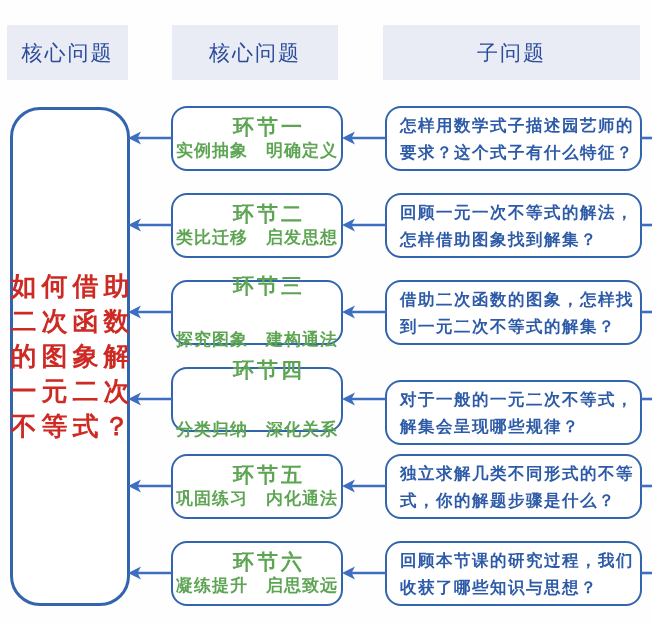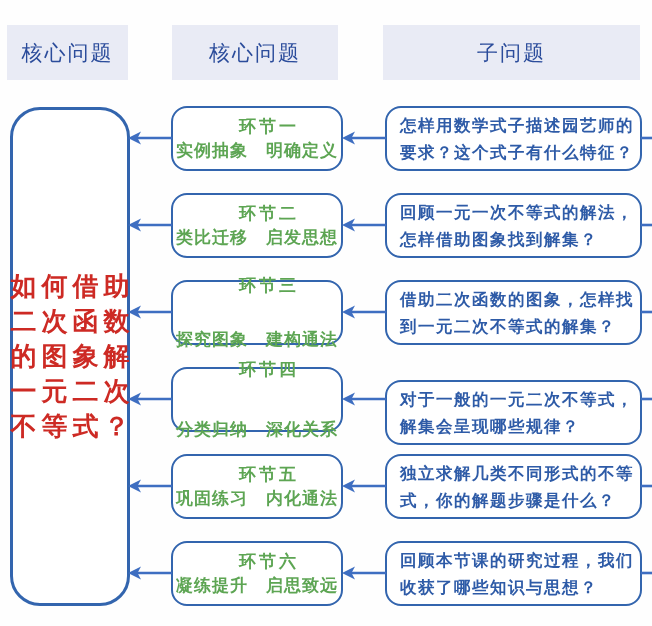--- a/index.html
+++ b/index.html
@@ -26,21 +26,21 @@
   .core-line{
     color:#CD2A24;font-weight:bold;font-size:26px;
     letter-spacing:5px;line-height:35px;white-space:nowrap;text-indent:5px;
   }
 
   .stage{
     left:171px;width:172px;height:65px;
     display:flex;flex-direction:column;justify-content:center;
     text-align:center;color:#5DA553;font-weight:bold;
   }
-  .stage .t{font-size:17px;line-height:24px;letter-spacing:3px;padding-left:24px;}
+  .stage .t{font-size:21px;line-height:24px;letter-spacing:3px;padding-left:24px;}
   .stage .s{font-size:17px;line-height:24px;letter-spacing:1px;}
 
   .subq{
     left:385px;width:257px;height:65px;
     display:flex;flex-direction:column;justify-content:center;
     padding:0 6px 0 13px;
     color:#2E5BA7;font-weight:bold;font-size:16.5px;
     letter-spacing:1.5px;line-height:27px;white-space:nowrap;
   }
 

